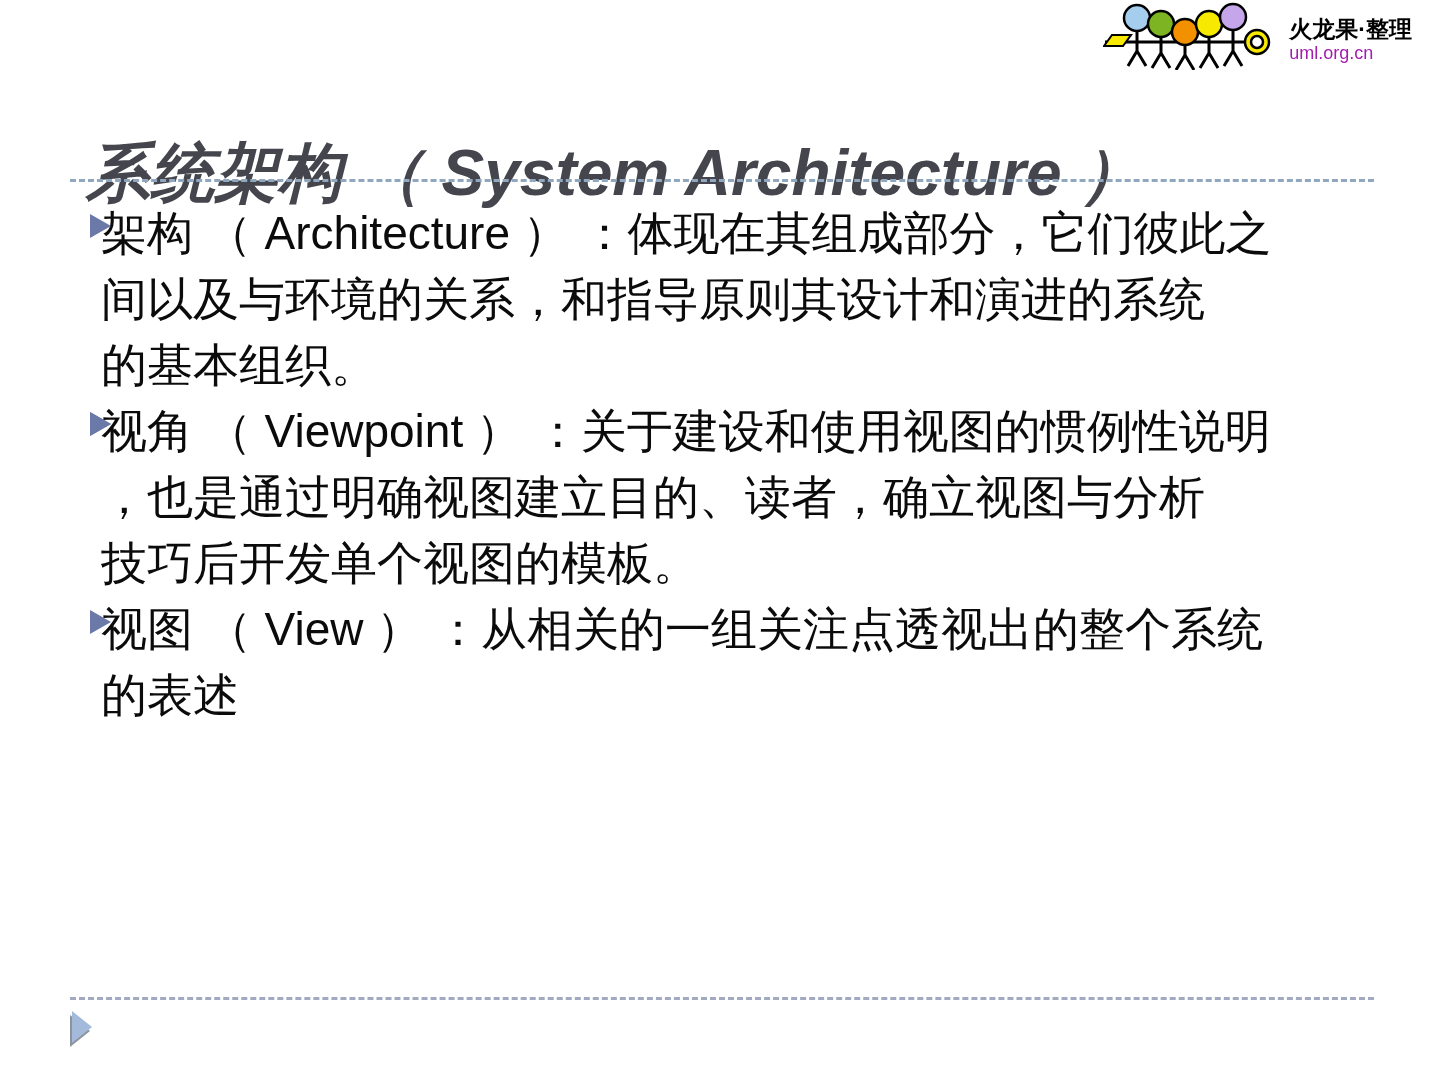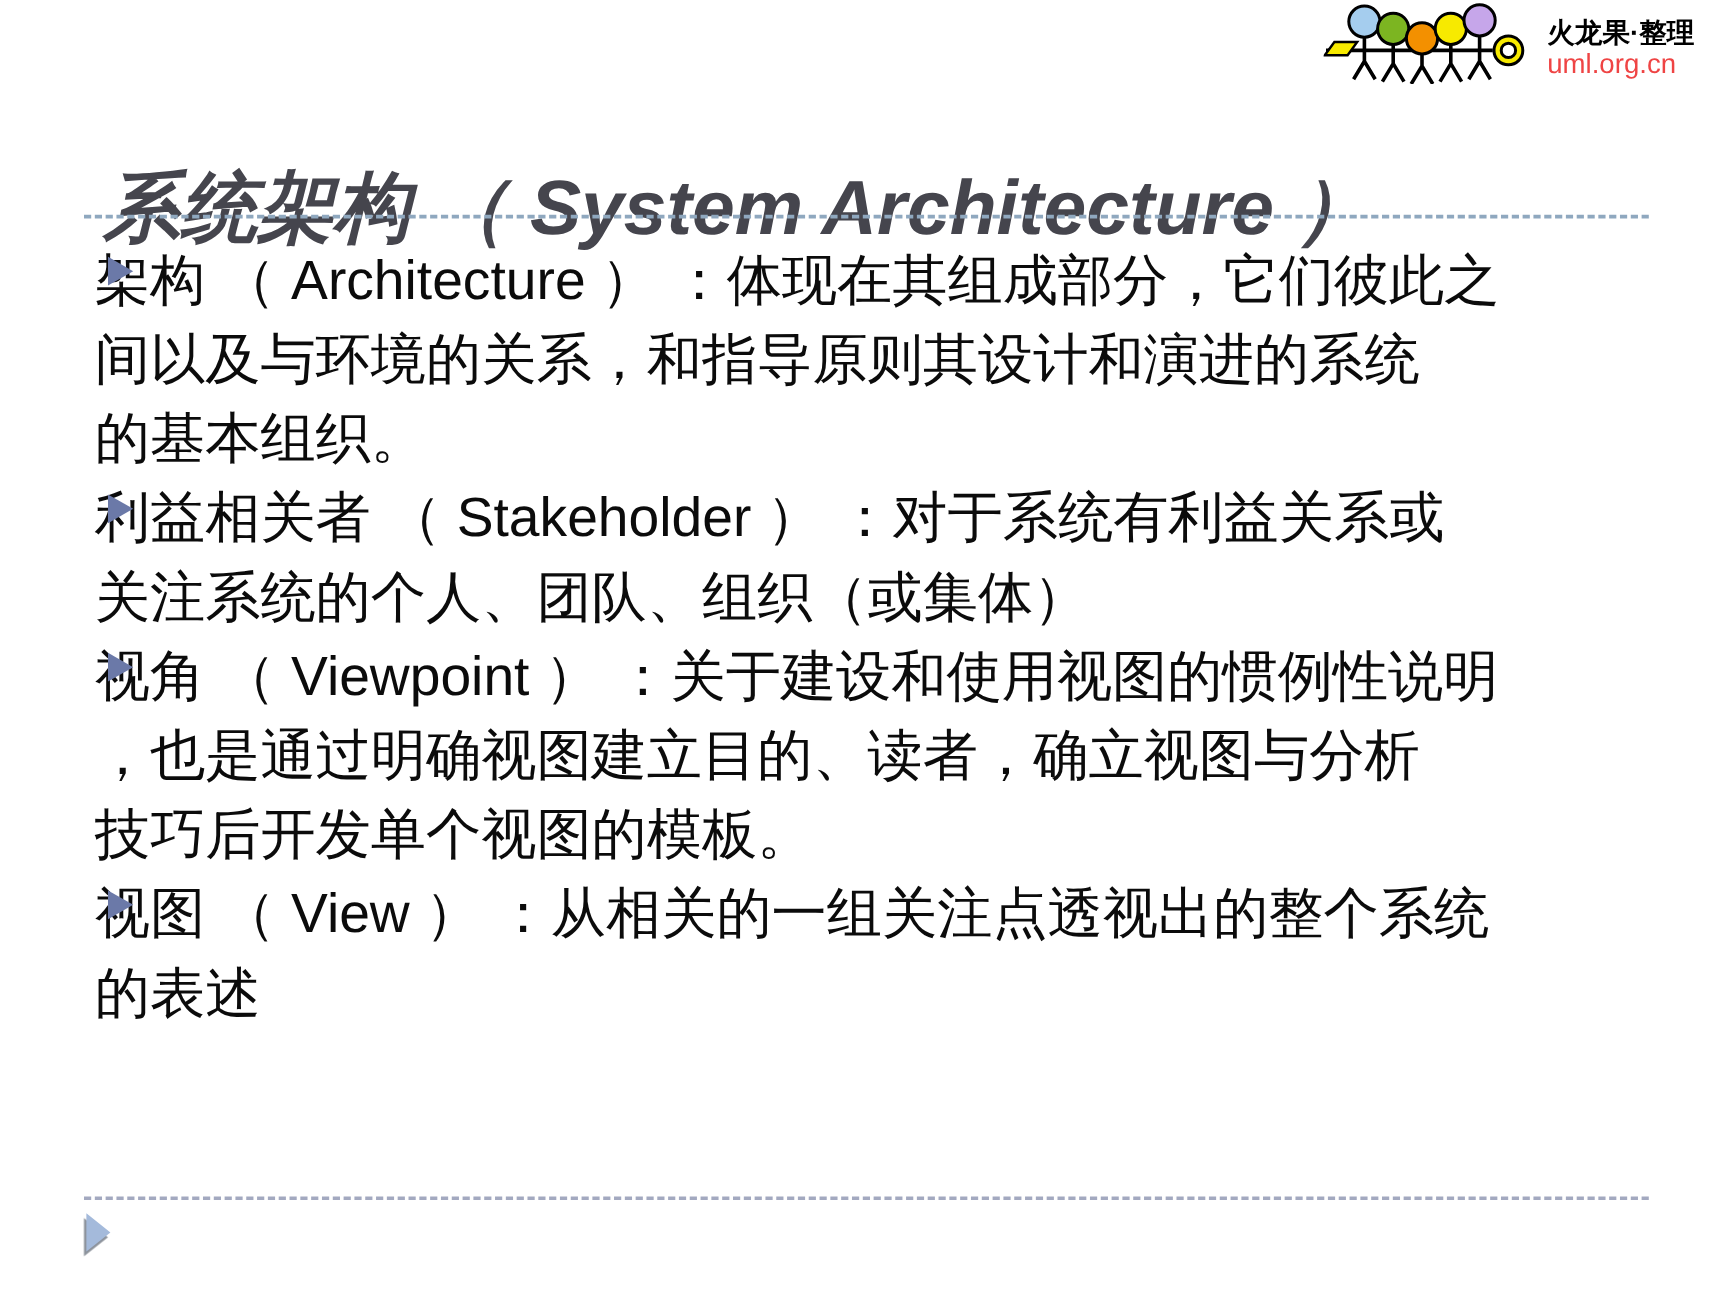--- a/index.html
+++ b/index.html
@@ -30,22 +30,22 @@
     line-height: 1.15;
     padding-top: 8px;
   }
   .brand-name {
     font-weight: bold;
     font-size: 23px;
     color: #000000;
     white-space: nowrap;
   }
   .brand-domain {
-    font-size: 23px;
-    color: #ef4444;
+    font-size: 18px;
+    color: #a21caf;
     white-space: nowrap;
   }
 
   
   .title {
     position: absolute;
     left: 86px; top: 92px;
     width: 1300px;
     font-size: 64px;
     line-height: 1.2;
@@ -63,21 +63,21 @@
   
   .bullets {
     position: absolute;
     left: 0; top: 200px;
     width: 1400px;
     margin: 0; padding: 0;
     list-style: none;
   }
   .bullet-item {
     position: relative;
-    padding-left: 79px;
+    padding-left: 101px;
     margin: 0;
     font-size: 46px;
     line-height: 66px;
     color: #0b0b0b;
   }
   .bullet-text { white-space: pre-line; }
   .bullet-marker {
     position: absolute;
     left: 90px; top: 14px;
     width: 0; height: 0;
@@ -143,22 +143,20 @@
 
   <ul class="bullets">
     <li class="bullet-item">
       <span class="bullet-marker"></span>
       <span class="bullet-text">架构 （ Architecture ） ：体现在其组成部分，它们彼此之
 间以及与环境的关系，和指导原则其设计和演进的系统
 的基本组织。</span>
     </li>
     <li class="bullet-item">
       <span class="bullet-marker"></span>
-      <span class="bullet-text">利益相关者 （ Stakeholder ） ：对于系统有利益关系或
-关注系统的个人、团队、组织（或集体）</span>
     </li>
     <li class="bullet-item">
       <span class="bullet-marker"></span>
       <span class="bullet-text">视角 （ Viewpoint ） ：关于建设和使用视图的惯例性说明
 ，也是通过明确视图建立目的、读者，确立视图与分析
 技巧后开发单个视图的模板。</span>
     </li>
     <li class="bullet-item">
       <span class="bullet-marker"></span>
       <span class="bullet-text">视图 （ View ） ：从相关的一组关注点透视出的整个系统

